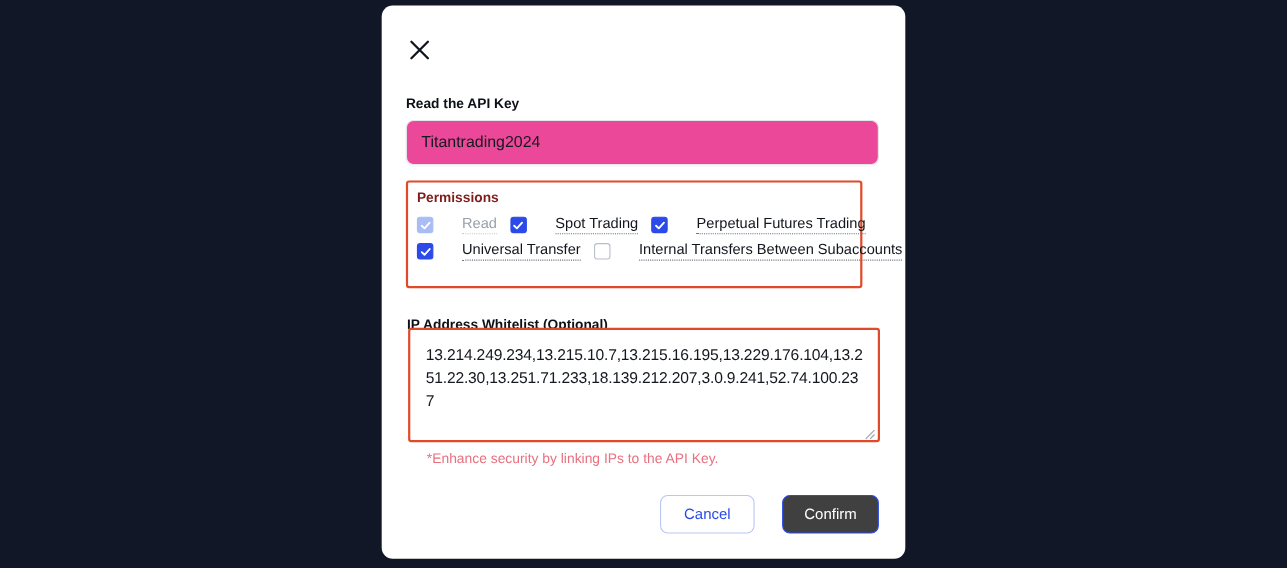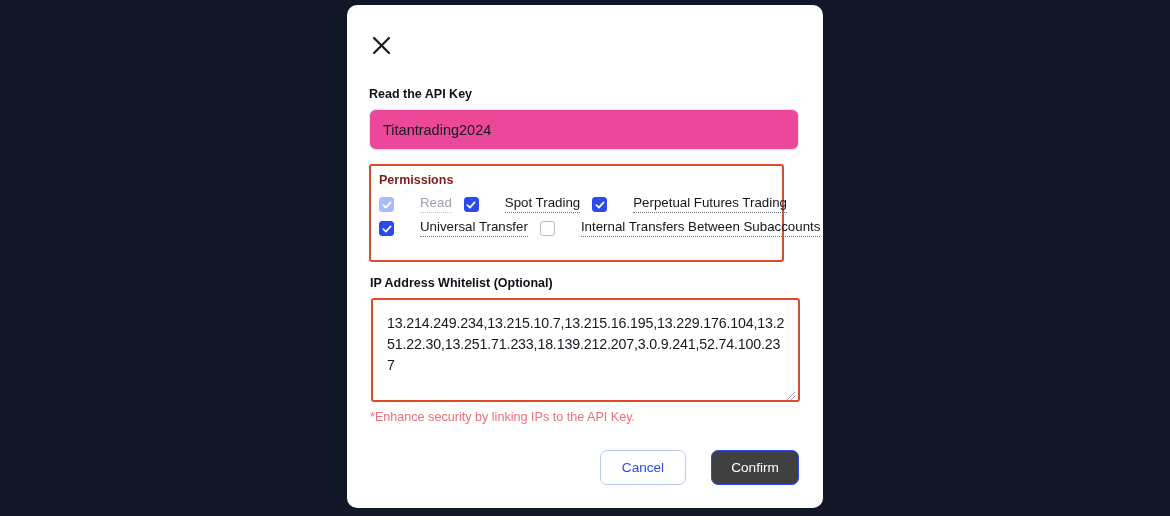--- a/index.html
+++ b/index.html
@@ -127,21 +127,21 @@
     padding-bottom: 2px;
     line-height: 14px;
     white-space: nowrap;
   }
   .perm-label.muted { color: #9aa1ab; border-bottom-color: #c3c8d0; }
 
   
   .ip-label {
     position: absolute;
     left: 370px;
-    top: 276px;
+    top: 288px;
     font-size: 12.5px;
     font-weight: bold;
     color: #0d1117;
   }
   .ip-area-wrap {
     position: absolute;
     left: 371px;
     top: 298px;
     width: 429px;
     height: 104px;
@@ -167,21 +167,21 @@
     position: absolute;
     right: 2px;
     bottom: 2px;
     width: 11px;
     height: 11px;
     pointer-events: none;
   }
 
   .helper-text {
     position: absolute;
-    left: 370px;
+    left: 388px;
     top: 410px;
     font-size: 12.6px;
     color: #e8707f;
   }
 
   
   .footer {
     position: absolute;
     left: 369px;
     top: 450px;

